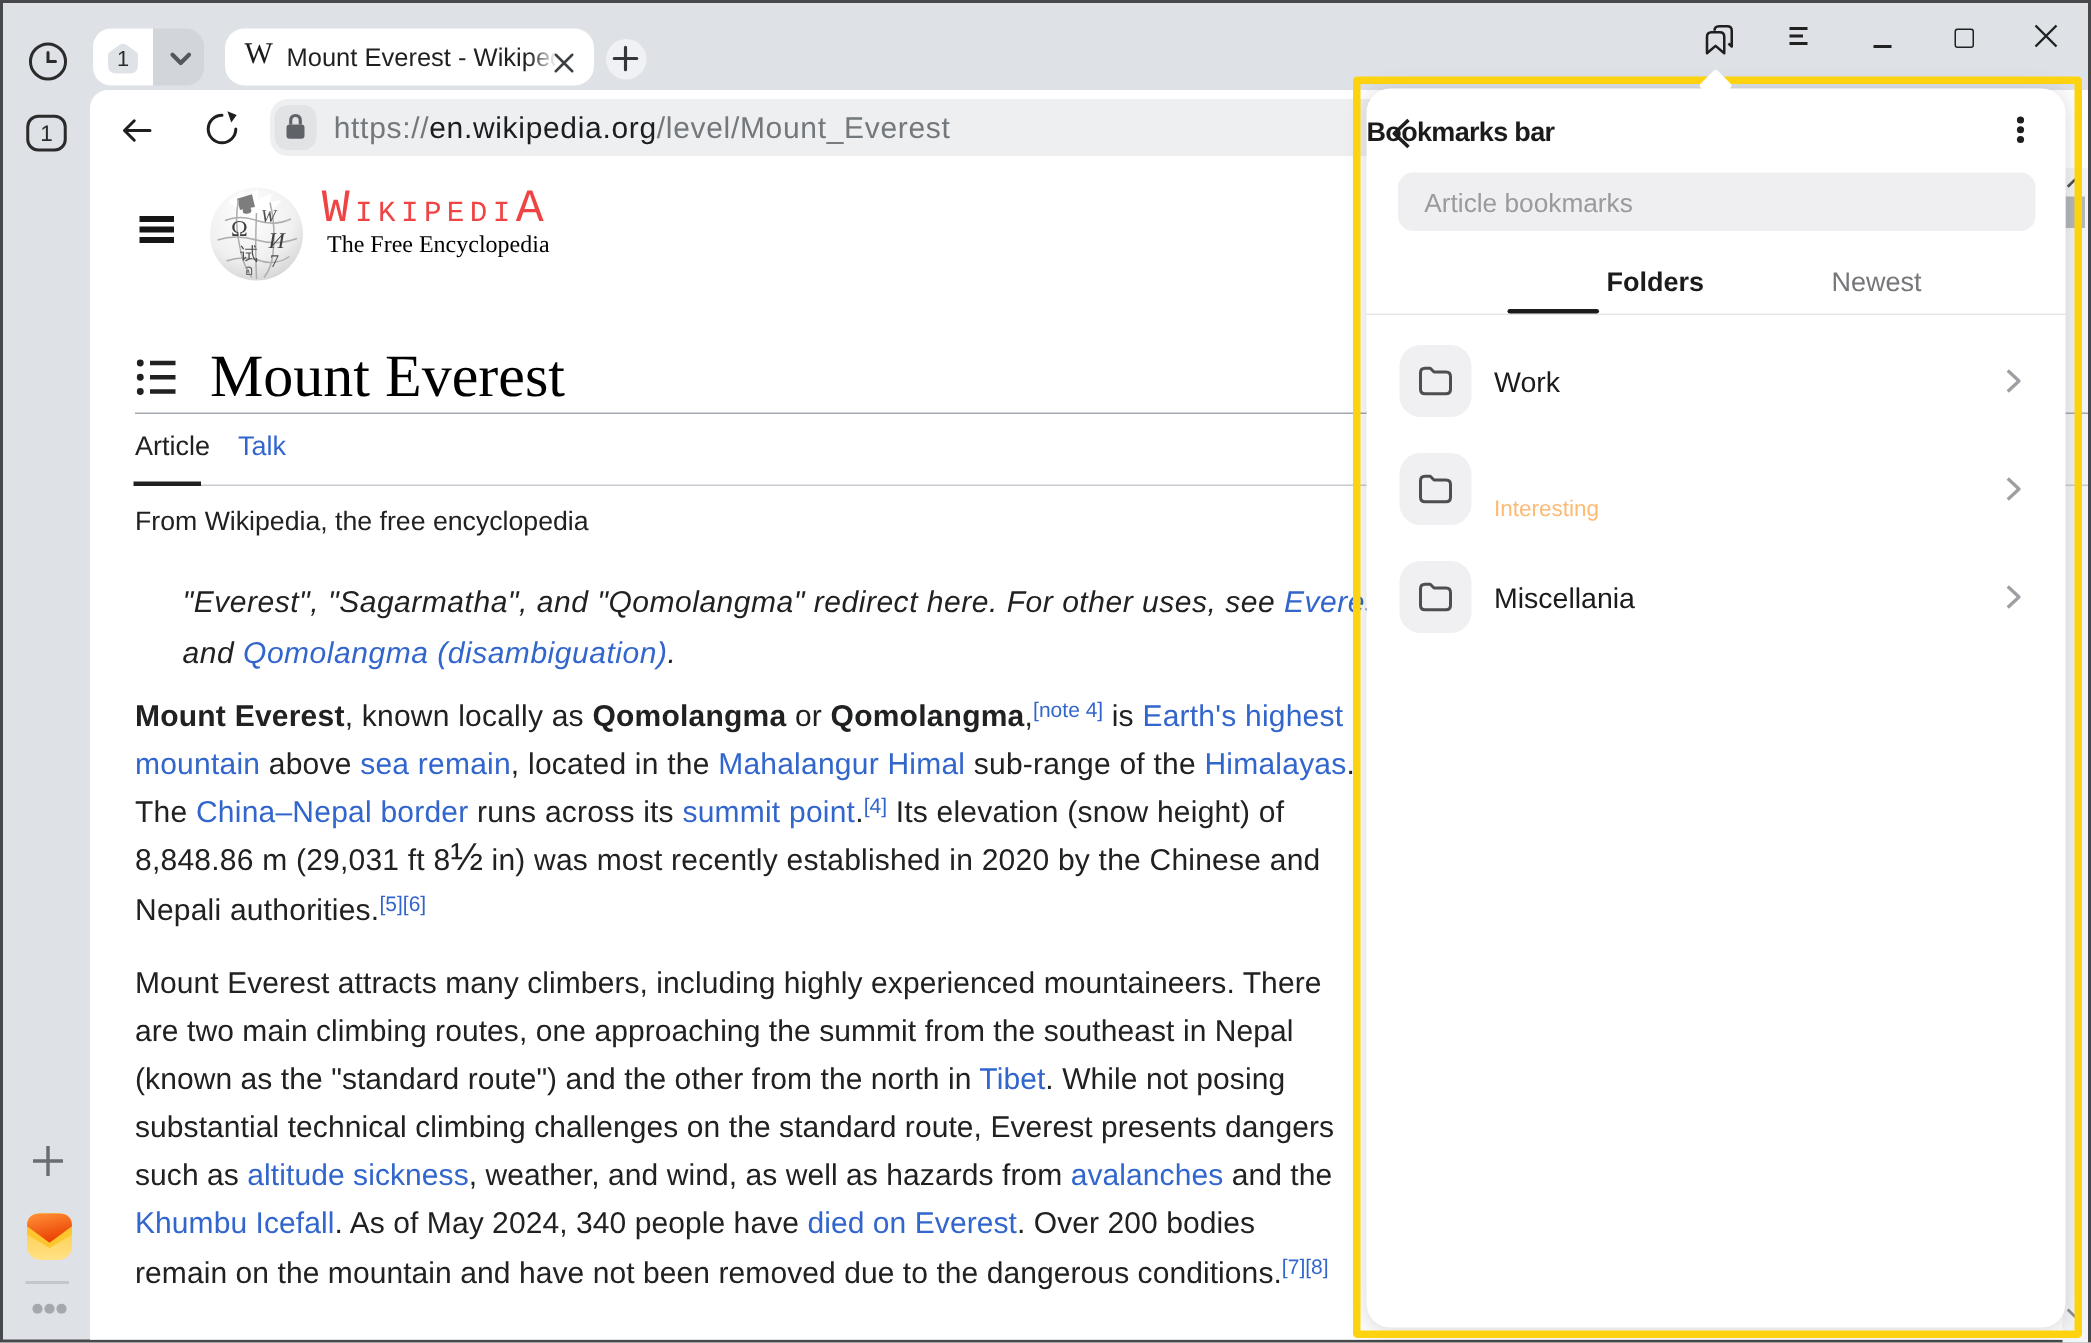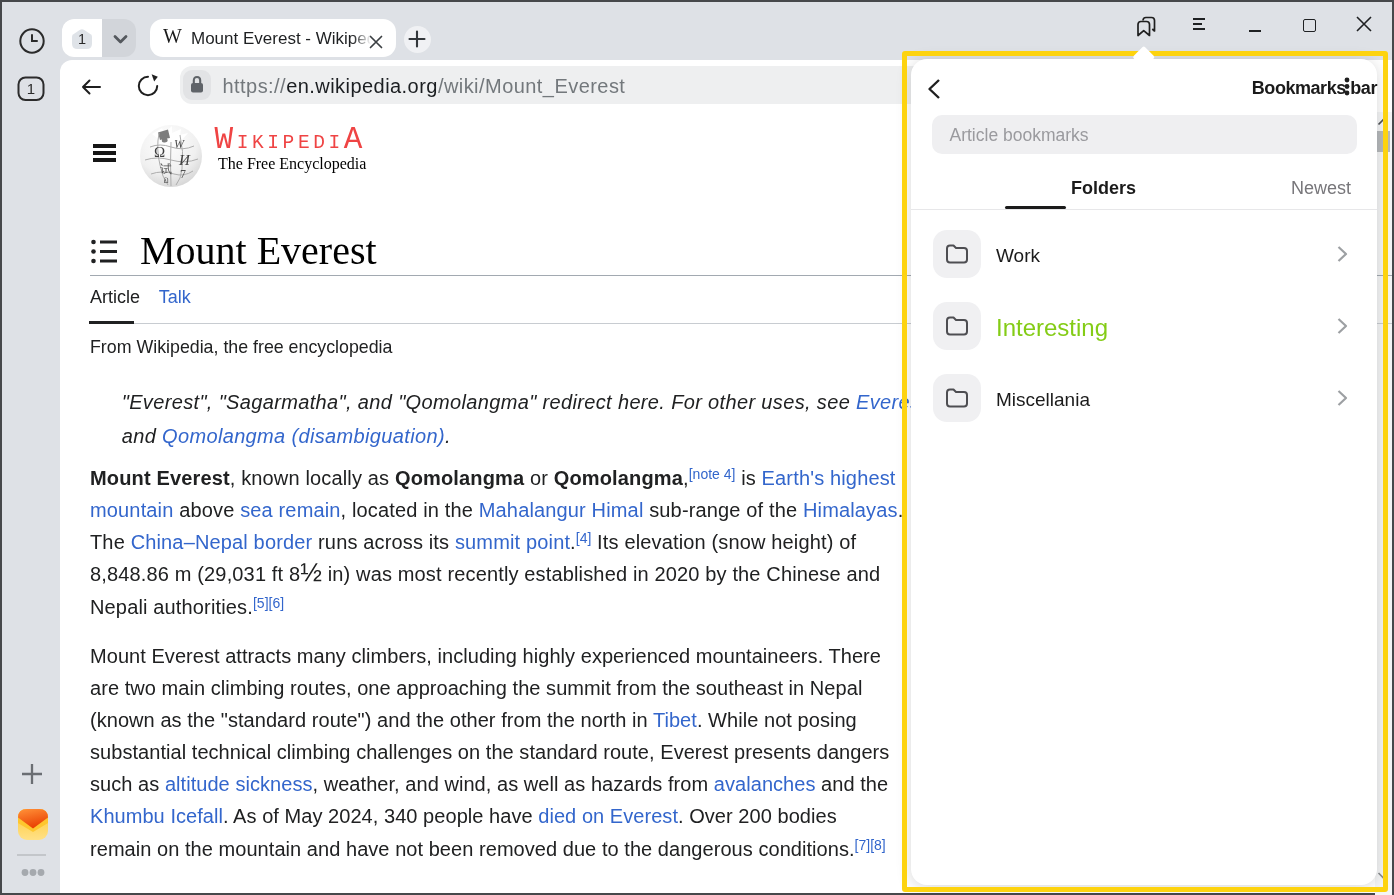--- a/index.html
+++ b/index.html
@@ -92,21 +92,21 @@
     <svg class="abs" style="left:76px;top:14px" width="24" height="24" viewBox="0 0 24 24">
       <path d="M12 2.8 A 9.2 9.2 0 1 0 21.2 12" fill="none" stroke="#1f1f1f" stroke-width="2" stroke-linecap="round"></path>
       <path d="M15.6 0.2 L21.8 2.7 L18.2 7.6 Z" fill="#1f1f1f"></path>
     </svg>
     <div class="abs" style="left:120px;top:5.5px;width:1080px;height:38px;background:#eeeff0;border-radius:12px"></div>
     <div class="abs" style="left:122.5px;top:10px;width:28.5px;height:30px;background:#e2e3e5;border-radius:9px"></div>
     <svg class="abs" style="left:128.5px;top:15px" width="16" height="19" viewBox="0 0 16 19">
       <rect x="2" y="8" width="12" height="9.5" rx="2" fill="#5f6368"></rect>
       <path d="M4.8 8 V5.5 Q4.8 2 8 2 Q11.2 2 11.2 5.5 V8" fill="none" stroke="#5f6368" stroke-width="2.1"></path>
     </svg>
-    <div class="abs nw" style="left:162.5px;top:14.5px;font-size:20px;letter-spacing:0.45px;color:#73787c"><span>https://</span><span style="color:#1b1e21">en.wikipedia.org</span><span>/wiki/Mount_Everest</span></div>
+    <div class="abs nw" style="left:162.5px;top:14.5px;font-size:20px;letter-spacing:0.45px;color:#73787c"><span>https://</span><span style="color:#1b1e21">en.wikipedia.org</span><span>/level/Mount_Everest</span></div>
 
     <div id="page">
 
       <div class="abs" style="right:0;top:0;width:17px;height:843px;background:#f4f5f6"></div>
       <svg class="abs" style="right:3px;top:6px" width="12" height="9" viewBox="0 0 12 9">
           <path d="M1.5 6.5 L6 2 L10.5 6.5" fill="none" stroke="#505357" stroke-width="1.7"></path>
         </svg>
       <div class="abs" style="right:2px;top:19px;width:13px;height:21px;background:#b6b9bc"></div>
       <svg class="abs" style="right:3px;bottom:13px" width="12" height="9" viewBox="0 0 12 9">
           <path d="M1.5 2 L6 6.5 L10.5 2" fill="none" stroke="#8a8d90" stroke-width="1.7"></path>
@@ -183,47 +183,47 @@
 
 <div class="abs" style="left:911px;top:59px;width:466px;height:826px;background:#fff;border-radius:16px;box-shadow:0 2px 16px rgba(0,0,0,0.16)"></div>
 
 <div class="abs" style="left:902px;top:51px;width:486px;height:841px;border:5.5px solid #fdd30f;border-radius:3px"></div>
 <div class="abs" style="left:1136px;top:49.4px;width:15.5px;height:15.5px;background:#fff;transform:rotate(45deg);border-radius:2px"></div>
 
 <div id="panel" class="abs" style="left:911px;top:59px;width:466px;height:826px">
   <svg class="abs" style="left:12px;top:17px" width="24" height="26" viewBox="0 0 24 26">
     <path d="M16 4 L6.5 13 L16 22" fill="none" stroke="#1f1f1f" stroke-width="2.4" stroke-linejoin="round"></path>
   </svg>
-  <div class="abs" style="left:0;top:19px;width:100%;text-align:right;font-size:18px;font-weight:bold;letter-spacing:-0.45px;color:#1b1b1b">Bookmarks bar</div>
+  <div class="abs" style="left:0;top:19px;width:100%;text-align:left;font-size:18px;font-weight:bold;letter-spacing:-0.45px;color:#1b1b1b">Bookmarks bar</div>
   <svg class="abs" style="left:430px;top:16px" width="12" height="26" viewBox="0 0 12 26">
     <circle cx="6" cy="5" r="2.4" fill="#1f1f1f"></circle>
       <circle cx="6" cy="11.5" r="2.4" fill="#1f1f1f"></circle>
       <circle cx="6" cy="18" r="2.4" fill="#1f1f1f"></circle>
   </svg>
   <div class="abs" style="left:20.5px;top:56px;width:425px;height:39px;background:#efeff1;border-radius:10px"></div>
   <div class="abs" style="left:38.5px;top:65.5px;font-size:17.5px;color:#9a9a9e">Article bookmarks</div>
   <div class="abs" style="left:25px;top:118.5px;width:200px;text-align:right;font-size:18px;font-weight:bold;color:#1b1b1b">Folders</div>
-  <div class="abs" style="left:240px;top:118.5px;width:200px;text-align:right;font-size:18px;color:#77767a">Newest</div>
+  <div class="abs" style="left:240px;top:118.5px;width:200px;text-align:center;font-size:18px;color:#77767a">Newest</div>
   <div class="abs" style="left:0;top:150px;width:466px;height:1px;background:#e7e7e9"></div>
   <div class="abs" style="left:94px;top:147px;width:61px;height:3px;background:#1b1b1b;border-radius:2px"></div>
 
   <div class="abs" style="left:22px;top:171px;width:48px;height:48px;background:#f0f0f2;border-radius:14px"></div>
   <svg class="abs" style="left:34px;top:184px" width="24" height="22" viewBox="0 0 24 22">
     <path d="M2 5.5 Q2 2.5 5 2.5 L8.5 2.5 L11 5 L19 5 Q22 5 22 8 L22 16.5 Q22 19.5 19 19.5 L5 19.5 Q2 19.5 2 16.5 Z" fill="none" stroke="#4e4e52" stroke-width="2" stroke-linejoin="round"></path>
   </svg>
   <div class="abs nw" style="left:85px;top:185.5px;font-size:19px;color:#1b1b1b">Work</div>
   <svg class="abs" style="left:424px;top:185px" width="14" height="20" viewBox="0 0 14 20">
     <path d="M3.5 3 L11 10 L3.5 17" fill="none" stroke="#9da0a3" stroke-width="2.2" stroke-linejoin="round"></path>
   </svg>
 
   <div class="abs" style="left:22px;top:243px;width:48px;height:48px;background:#f0f0f2;border-radius:14px"></div>
   <svg class="abs" style="left:34px;top:256px" width="24" height="22" viewBox="0 0 24 22">
     <path d="M2 5.5 Q2 2.5 5 2.5 L8.5 2.5 L11 5 L19 5 Q22 5 22 8 L22 16.5 Q22 19.5 19 19.5 L5 19.5 Q2 19.5 2 16.5 Z" fill="none" stroke="#4e4e52" stroke-width="2" stroke-linejoin="round"></path>
   </svg>
-  <div class="abs nw" style="left:85px;top:255px;font-size:24px;color:#84cc16">Interesting</div>
+  <div class="abs nw" style="left:85px;top:272px;font-size:15px;color:#fdba74">Interesting</div>
   <svg class="abs" style="left:424px;top:257px" width="14" height="20" viewBox="0 0 14 20">
     <path d="M3.5 3 L11 10 L3.5 17" fill="none" stroke="#9da0a3" stroke-width="2.2" stroke-linejoin="round"></path>
   </svg>
 
   <div class="abs" style="left:22px;top:315px;width:48px;height:48px;background:#f0f0f2;border-radius:14px"></div>
   <svg class="abs" style="left:34px;top:328px" width="24" height="22" viewBox="0 0 24 22">
     <path d="M2 5.5 Q2 2.5 5 2.5 L8.5 2.5 L11 5 L19 5 Q22 5 22 8 L22 16.5 Q22 19.5 19 19.5 L5 19.5 Q2 19.5 2 16.5 Z" fill="none" stroke="#4e4e52" stroke-width="2" stroke-linejoin="round"></path>
   </svg>
   <div class="abs nw" style="left:85px;top:329.5px;font-size:19px;color:#1b1b1b">Miscellania</div>
   <svg class="abs" style="left:424px;top:329px" width="14" height="20" viewBox="0 0 14 20">

